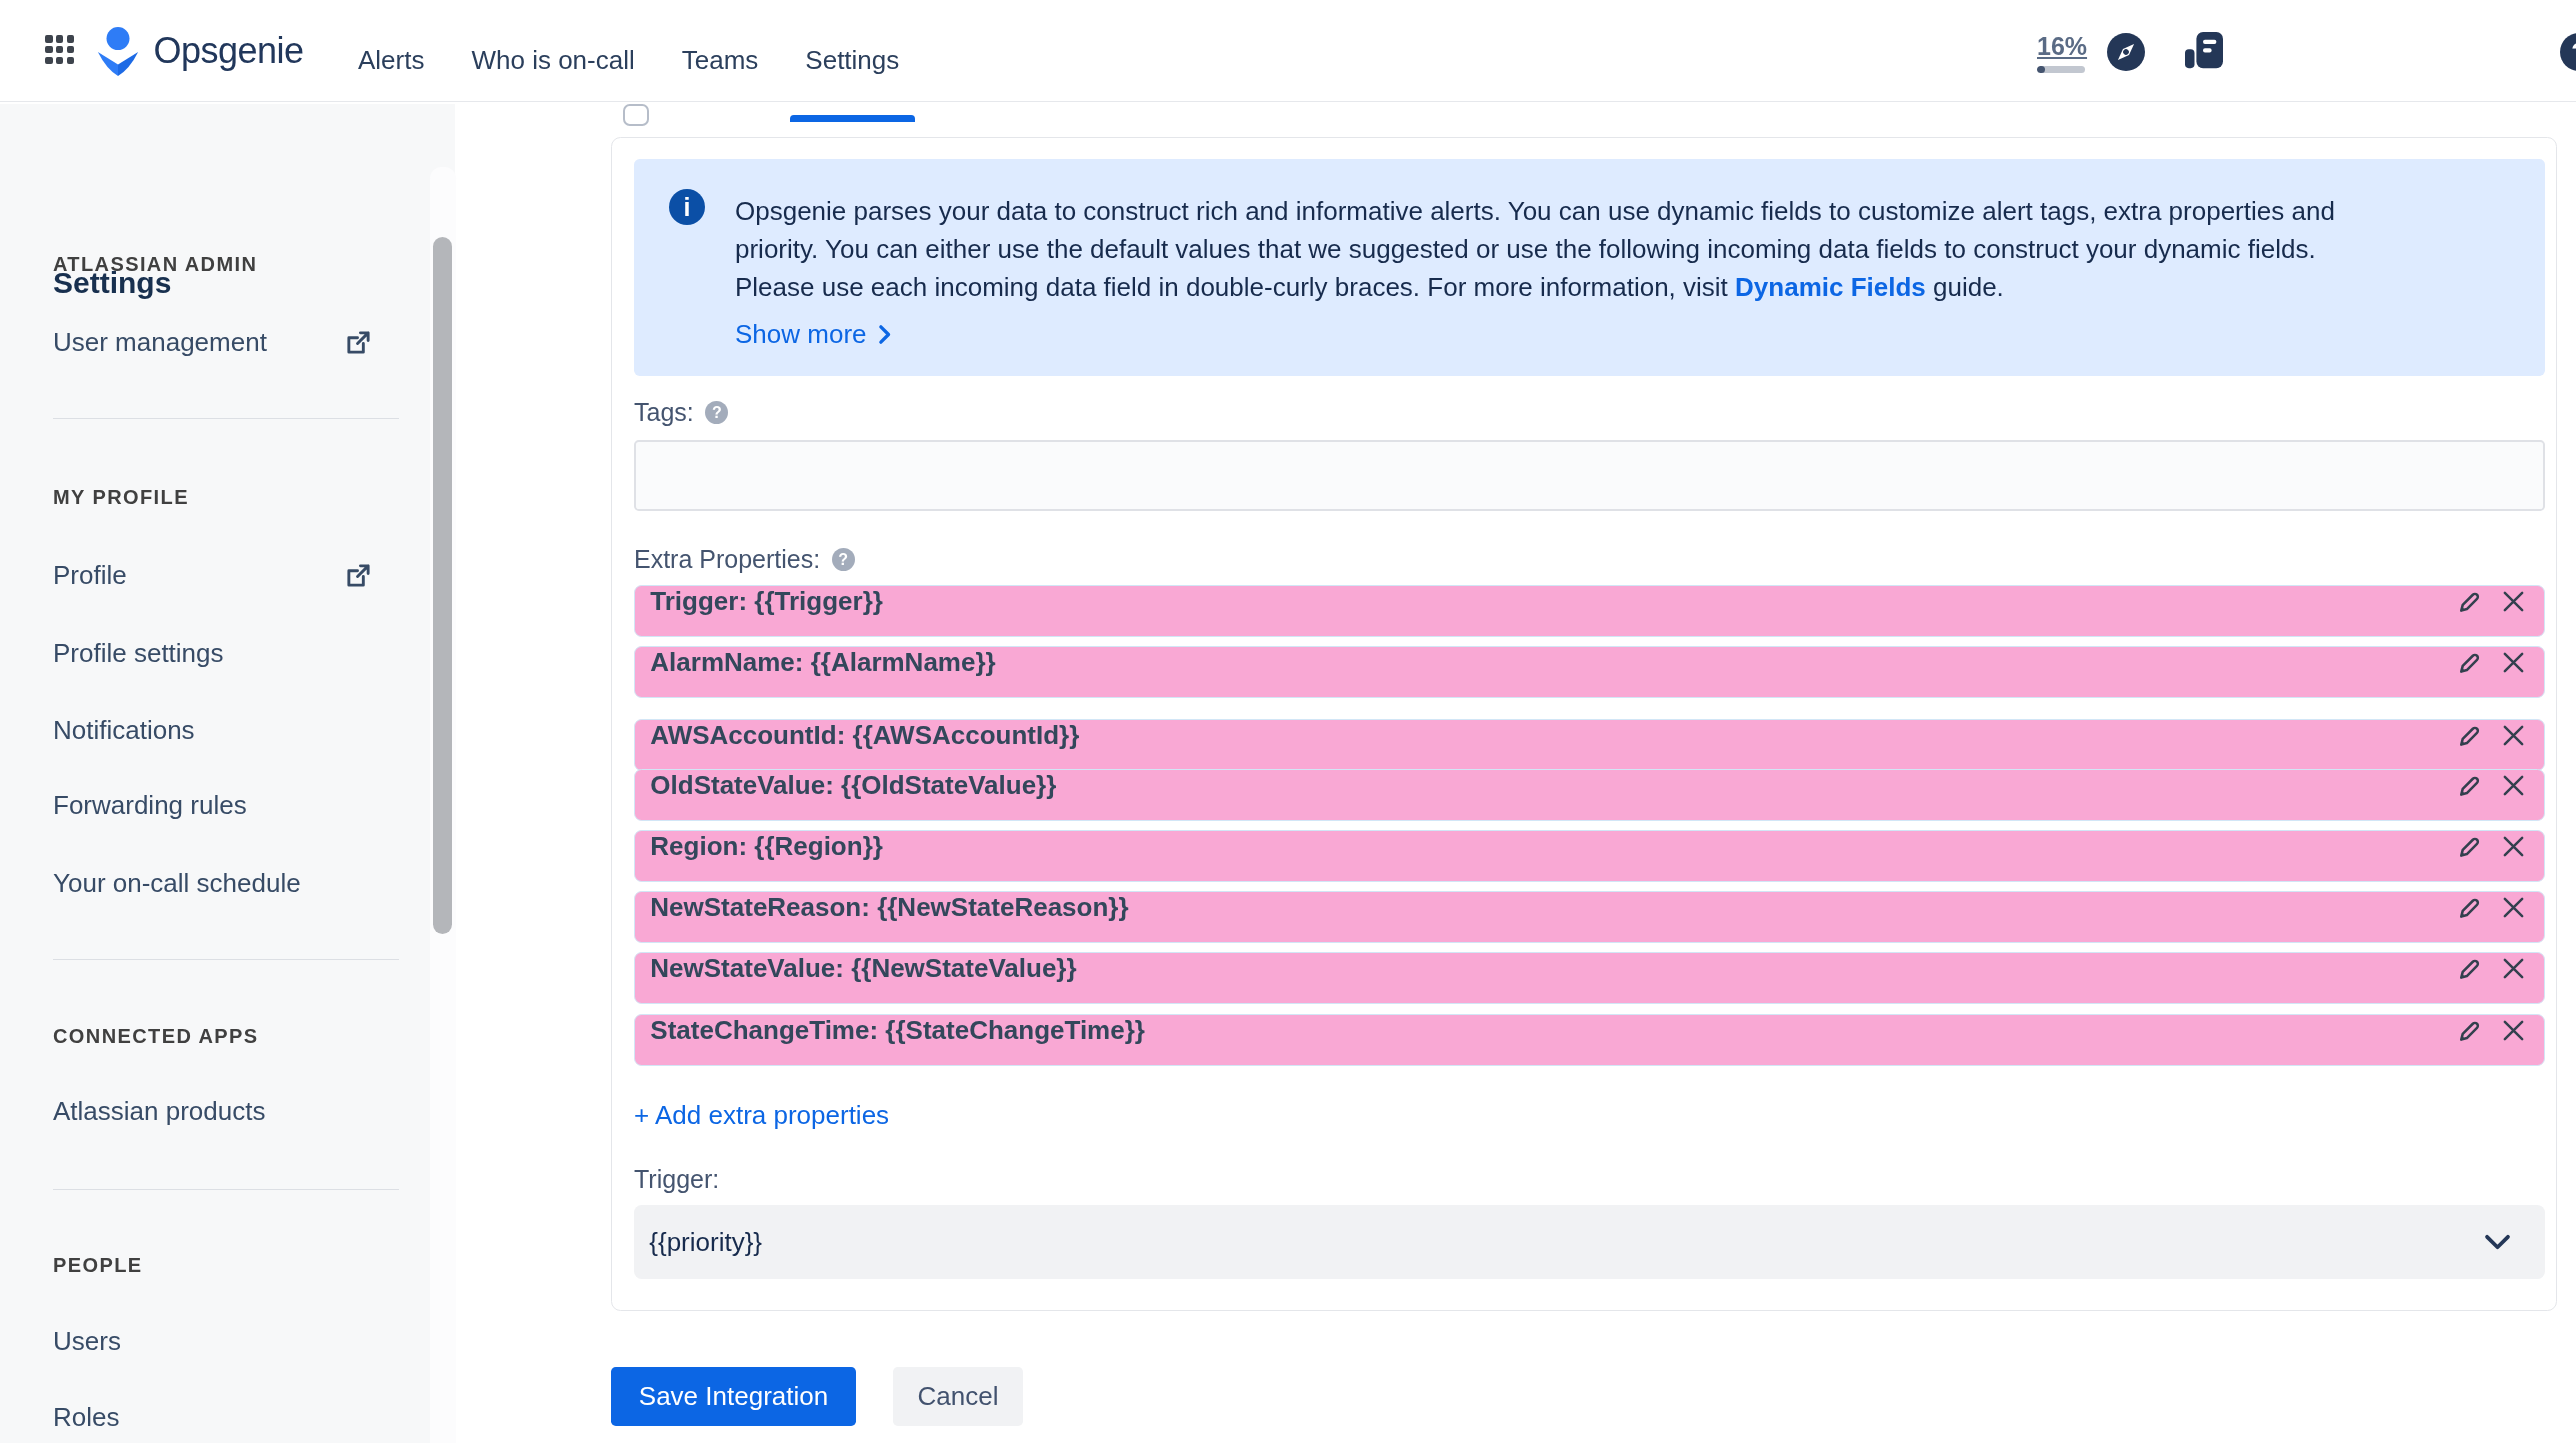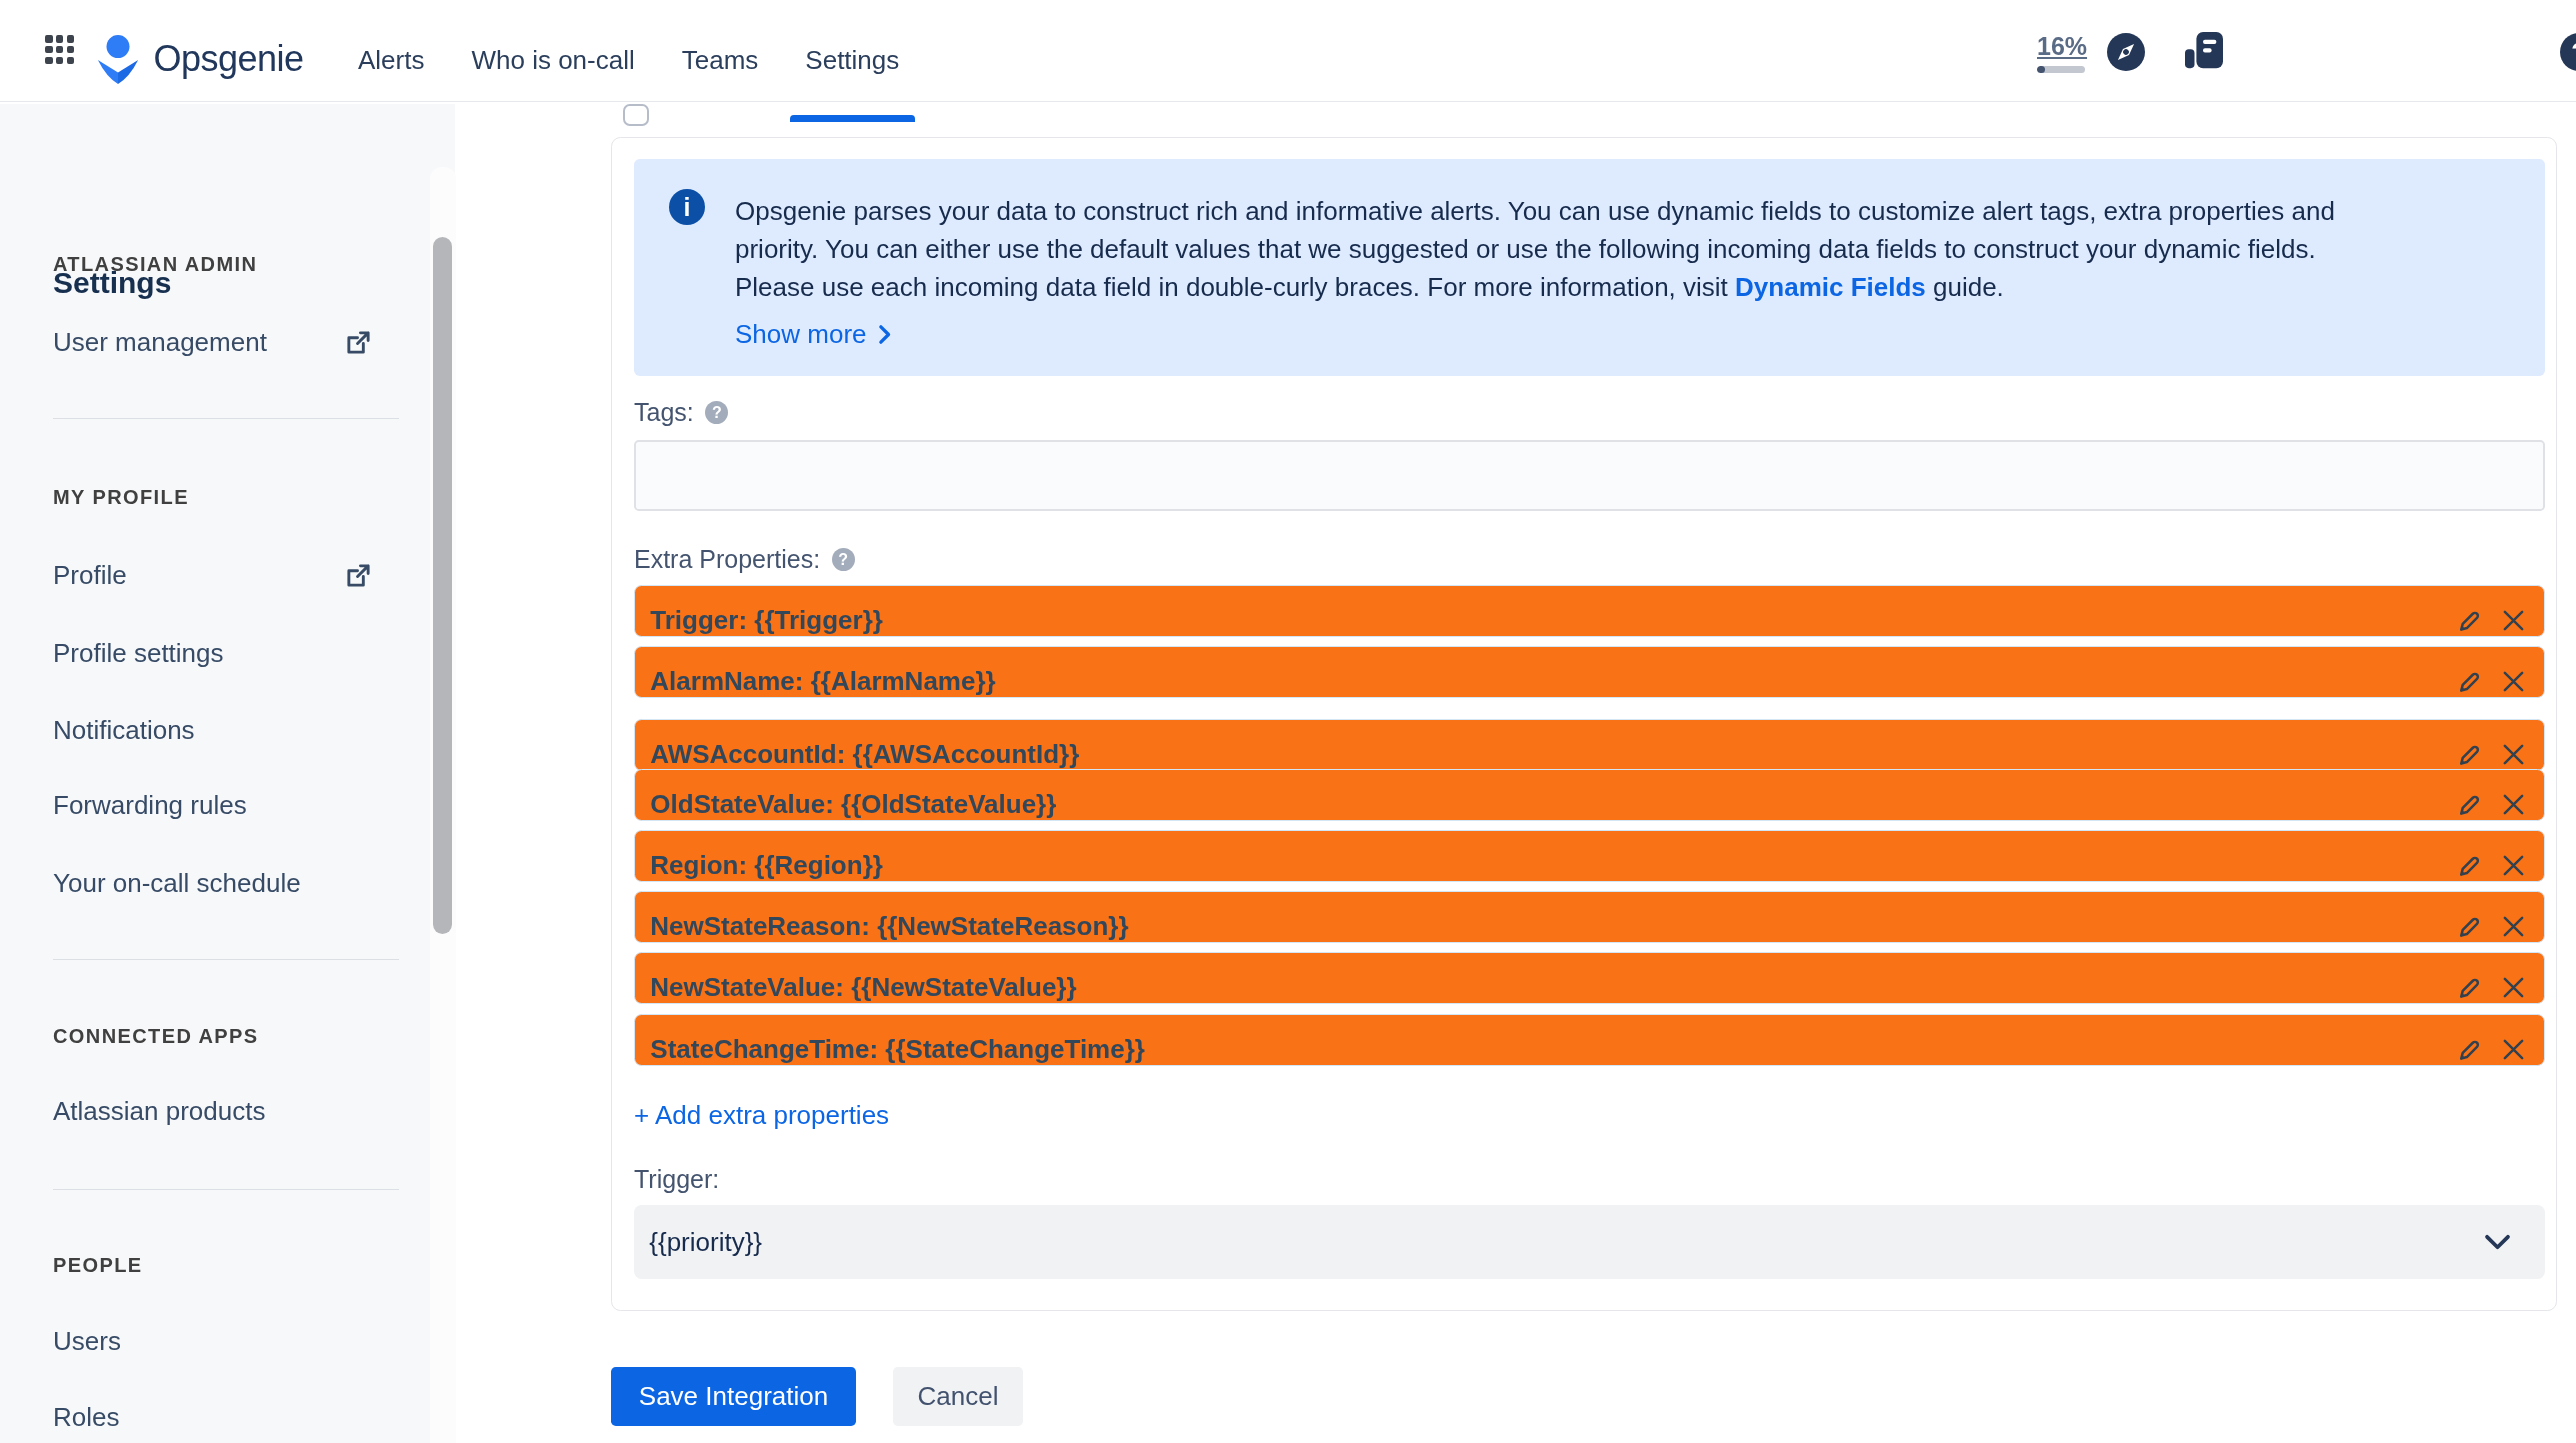--- a/index.html
+++ b/index.html
@@ -6,21 +6,21 @@
   html,body { width:2576px; height:1444px; overflow:hidden; background:#fff;
     font-family:"Liberation Sans", sans-serif; color:#172B4D; }
   .stage { position:relative; width:2576px; height:1444px; background:#fff; }
 
   
   .navbar { position:absolute; left:0; top:0; width:2576px; height:102px; background:#fff;
     border-bottom:1.9px solid #E6E8EC; z-index:30; }
   .grid-icon { position:absolute; left:45px; top:35px; width:30px; height:31.5px;
     display:grid; grid-template-columns:repeat(3,7.6px); grid-template-rows:repeat(3,7.6px); gap:3.3px; }
   .grid-icon span { background:#3E444D; border-radius:1.9px; }
-  .brand { position:absolute; left:95px; top:8px; height:102px; display:flex; align-items:center; gap:12.4px; }
+  .brand { position:absolute; left:95px; top:0; height:102px; display:flex; align-items:center; gap:12.4px; }
   .brand-name { font-size:36px; font-weight:500; color:#21375B; letter-spacing:-0.5px; }
   .nav-items { position:absolute; left:358px; top:0; height:102px; display:flex; gap:47px; }
   .nav-item { position:relative; height:120px; display:flex; align-items:center;
     font-size:26px; font-weight:500; color:#2B3F5C; cursor:pointer; white-space:nowrap; }
   .nav-item.active::after { content:""; position:absolute; left:-15.3px; right:-15.3px; bottom:-1.9px;
     height:6.7px; background:#0C66E4; border-radius:3.8px 3.8px 0 0; }
   .nav-right { position:absolute; right:0; top:0; height:102px; width:286px; }
   .trial { position:absolute; left:-253px; top:31.5px; width:48px; text-align:center; }
   .trial-text { font-size:25px; font-weight:700; color:#5A6B85; text-decoration:underline; }
   .trial-bar { margin-top:5.7px; height:6.7px; width:48px; background:#C2C7D0; border-radius:3.8px; overflow:hidden; }
@@ -54,22 +54,22 @@
   .banner-link { color:#0C66E4; font-weight:700; cursor:pointer; }
   .show-more { position:absolute; left:101px; top:160px; font-size:26px; color:#0C66E4; cursor:pointer;
     display:flex; align-items:center; gap:11.5px; }
 
   .field-label { position:absolute; left:22px; font-size:25px; color:#44546F; display:flex; align-items:center; gap:11.5px; }
   .help-icon { width:23px; height:23px; border-radius:50%; background:#A3ACBB; color:#fff;
     font-size:16px; font-weight:700; display:flex; align-items:center; justify-content:center; }
   .tags-input { position:absolute; left:22px; top:302px; width:1911px; height:71px;
     background:#FAFBFC; border:2.9px solid #DFE1E6; border-radius:4.8px; font-size:26px; color:#172B4D; padding:0 17px; outline:none; }
 
-  .prop-row { position:absolute; left:22px; width:1911px; height:52px; background:#f97316;
-    border:1.9px solid #D2E6F6; border-radius:7.6px; display:flex; align-items:flex-end; padding:0 15.3px; }
+  .prop-row { position:absolute; left:22px; width:1911px; height:52px; background:#f9a8d4;
+    border:1.9px solid #D2E6F6; border-radius:7.6px; display:flex; align-items:flex-start; padding:0 15.3px; }
   .prop-text { font-size:26px; font-weight:700; color:#33475B; }
   .prop-actions { margin-left:auto; display:flex; align-items:center; gap:13.4px; }
   .icon-btn { width:31px; height:31px; display:flex; align-items:center; justify-content:center; cursor:pointer; }
 
   .add-link { position:absolute; left:22px; top:962px; font-size:26px; color:#0C66E4; cursor:pointer; }
   .select { position:absolute; left:22px; top:1067px; width:1911px; height:74px; background:#F1F2F4;
     border-radius:7.6px; display:flex; align-items:center; padding:0 32px 0 15.3px; cursor:pointer; }
   .select-value { font-size:26px; font-weight:500; color:#172B4D; }
   .select-chevron { margin-left:auto; }
 

